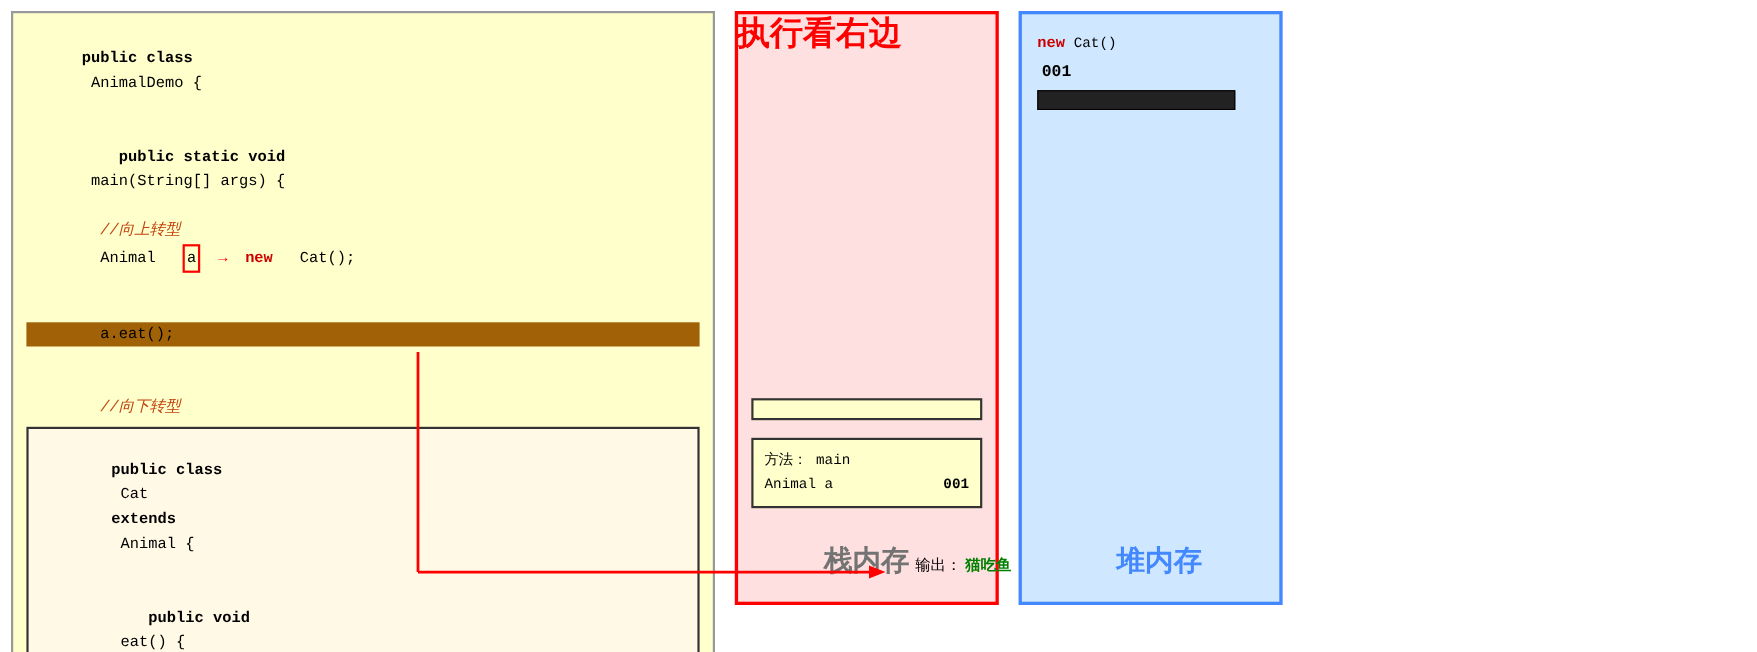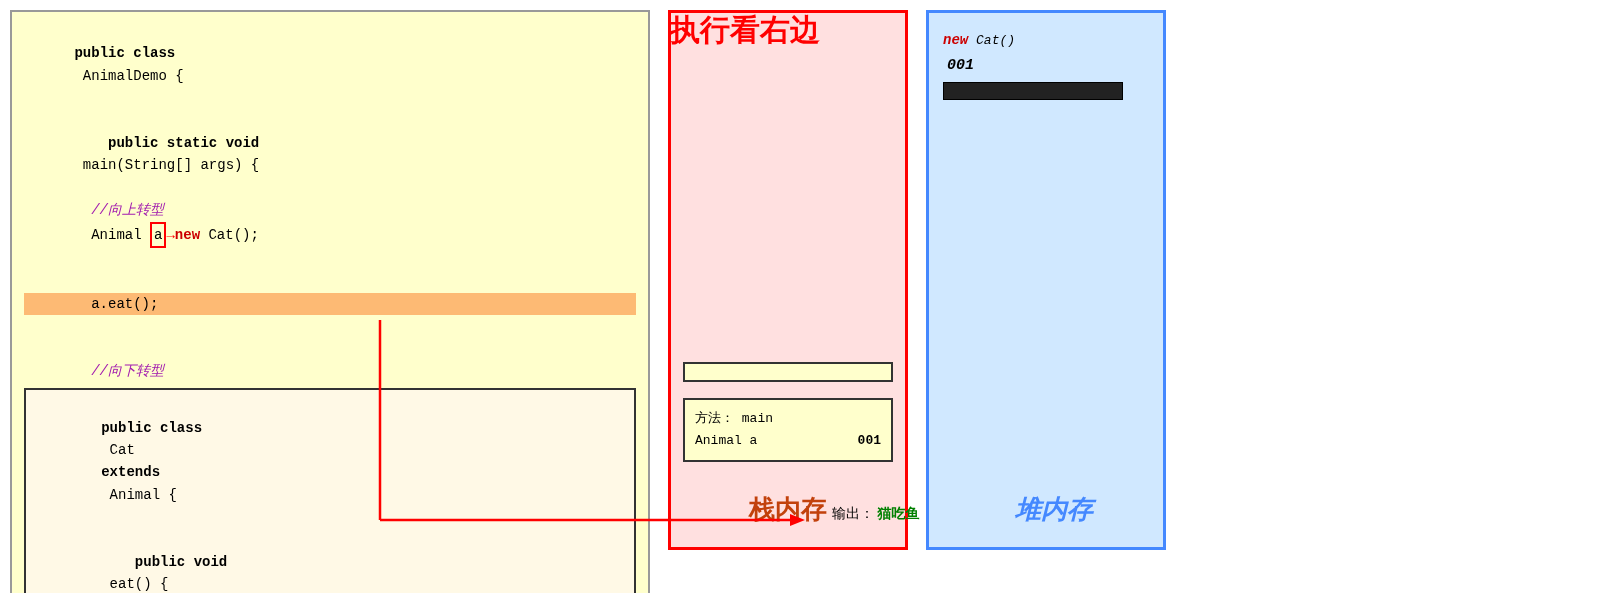--- a/index.html
+++ b/index.html
@@ -25,24 +25,24 @@
       min-width: 640px;
       max-width: 660px;
       min-height: 560px;
       position: relative;
       font-size: 14px;
       line-height: 1.6;
     }
 
     .code-line { white-space: pre; display: block; }
     .kw { font-weight: bold; color: #000; }
-    .comment { color: #a21caf; font-style: italic; }
-
-    
-    .hl-pink { background: #fdba74; display: inline-block; width: 100%; }
+    .comment { color: #c2410c; font-style: italic; }
+
+    
+    .hl-pink { background: #a16207; display: inline-block; width: 100%; }
     .hl-red-box {
       border: 2px solid red;
       display: inline;
       padding: 0 2px;
     }
     .new-kw { font-weight: bold; color: #cc0000; font-size: 14px; }
 
     
     .cat-class-box {
       border: 2px solid #333;
@@ -62,21 +62,21 @@
       flex-direction: column;
       align-items: stretch;
       position: relative;
       padding-bottom: 10px;
     }
 
     .stack-title {
       text-align: center;
       font-size: 26px;
       font-weight: bold;
-      color: #c2410c;
+      color: #737373;
       margin-top: 8px;
       font-family: Liberation Serif, serif;
     }
 
     .stack-frame {
       border: 2px solid #333;
       background: #ffffcc;
       margin: 8px 12px;
       padding: 8px 10px;
       font-size: 13px;
@@ -160,21 +160,21 @@
   <div class="code-panel">
     <span class="code-line">
       <span class="kw">public class</span>
       <span> AnimalDemo {</span>
     </span>
     <span class="code-line">
       <span class="kw">    public static void</span>
       <span> main(String[] args) {</span>
     </span>
     <span class="code-line comment">        //向上转型</span>
-    <span class="code-line" style="display:flex;align-items:center;gap:0;">
+    <span class="code-line" style="display:flex;align-items:center;gap:16px;">
       <span>        Animal </span>
       <span class="hl-red-box">a</span>
       <span style="color:red;font-weight:bold;">→</span>
       <span class="new-kw">new</span>
       <span> Cat();</span>
     </span>
     <span class="code-line">
       <span class="hl-pink" style="display:block;">        a.eat();</span>
     </span>
     <span class="code-line comment">        //向下转型</span>
@@ -214,21 +214,21 @@
         <div style="display:flex; justify-content:space-between;gap:44px;">
           <span>Animal a</span>
           <span style="font-weight:bold;">001</span>
         </div>
       </div>
     </div>
     <div class="stack-title">栈内存</div>
     <div style="height:10px;"></div>
   </div>
 
-  <div class="heap-panel" style="flex-shrink:0;font-style:italic;">
+  <div class="heap-panel" style="flex-shrink:0;">
     <div>
       <div class="heap-object">
         <div>
           <span class="new-kw">new</span>
           <span style="font-weight:normal;"> Cat()</span>
         </div>
         <div style="font-weight:bold; font-size:15px; margin-left:4px;">001</div>
         <div class="heap-bar"></div>
       </div>
     </div>

